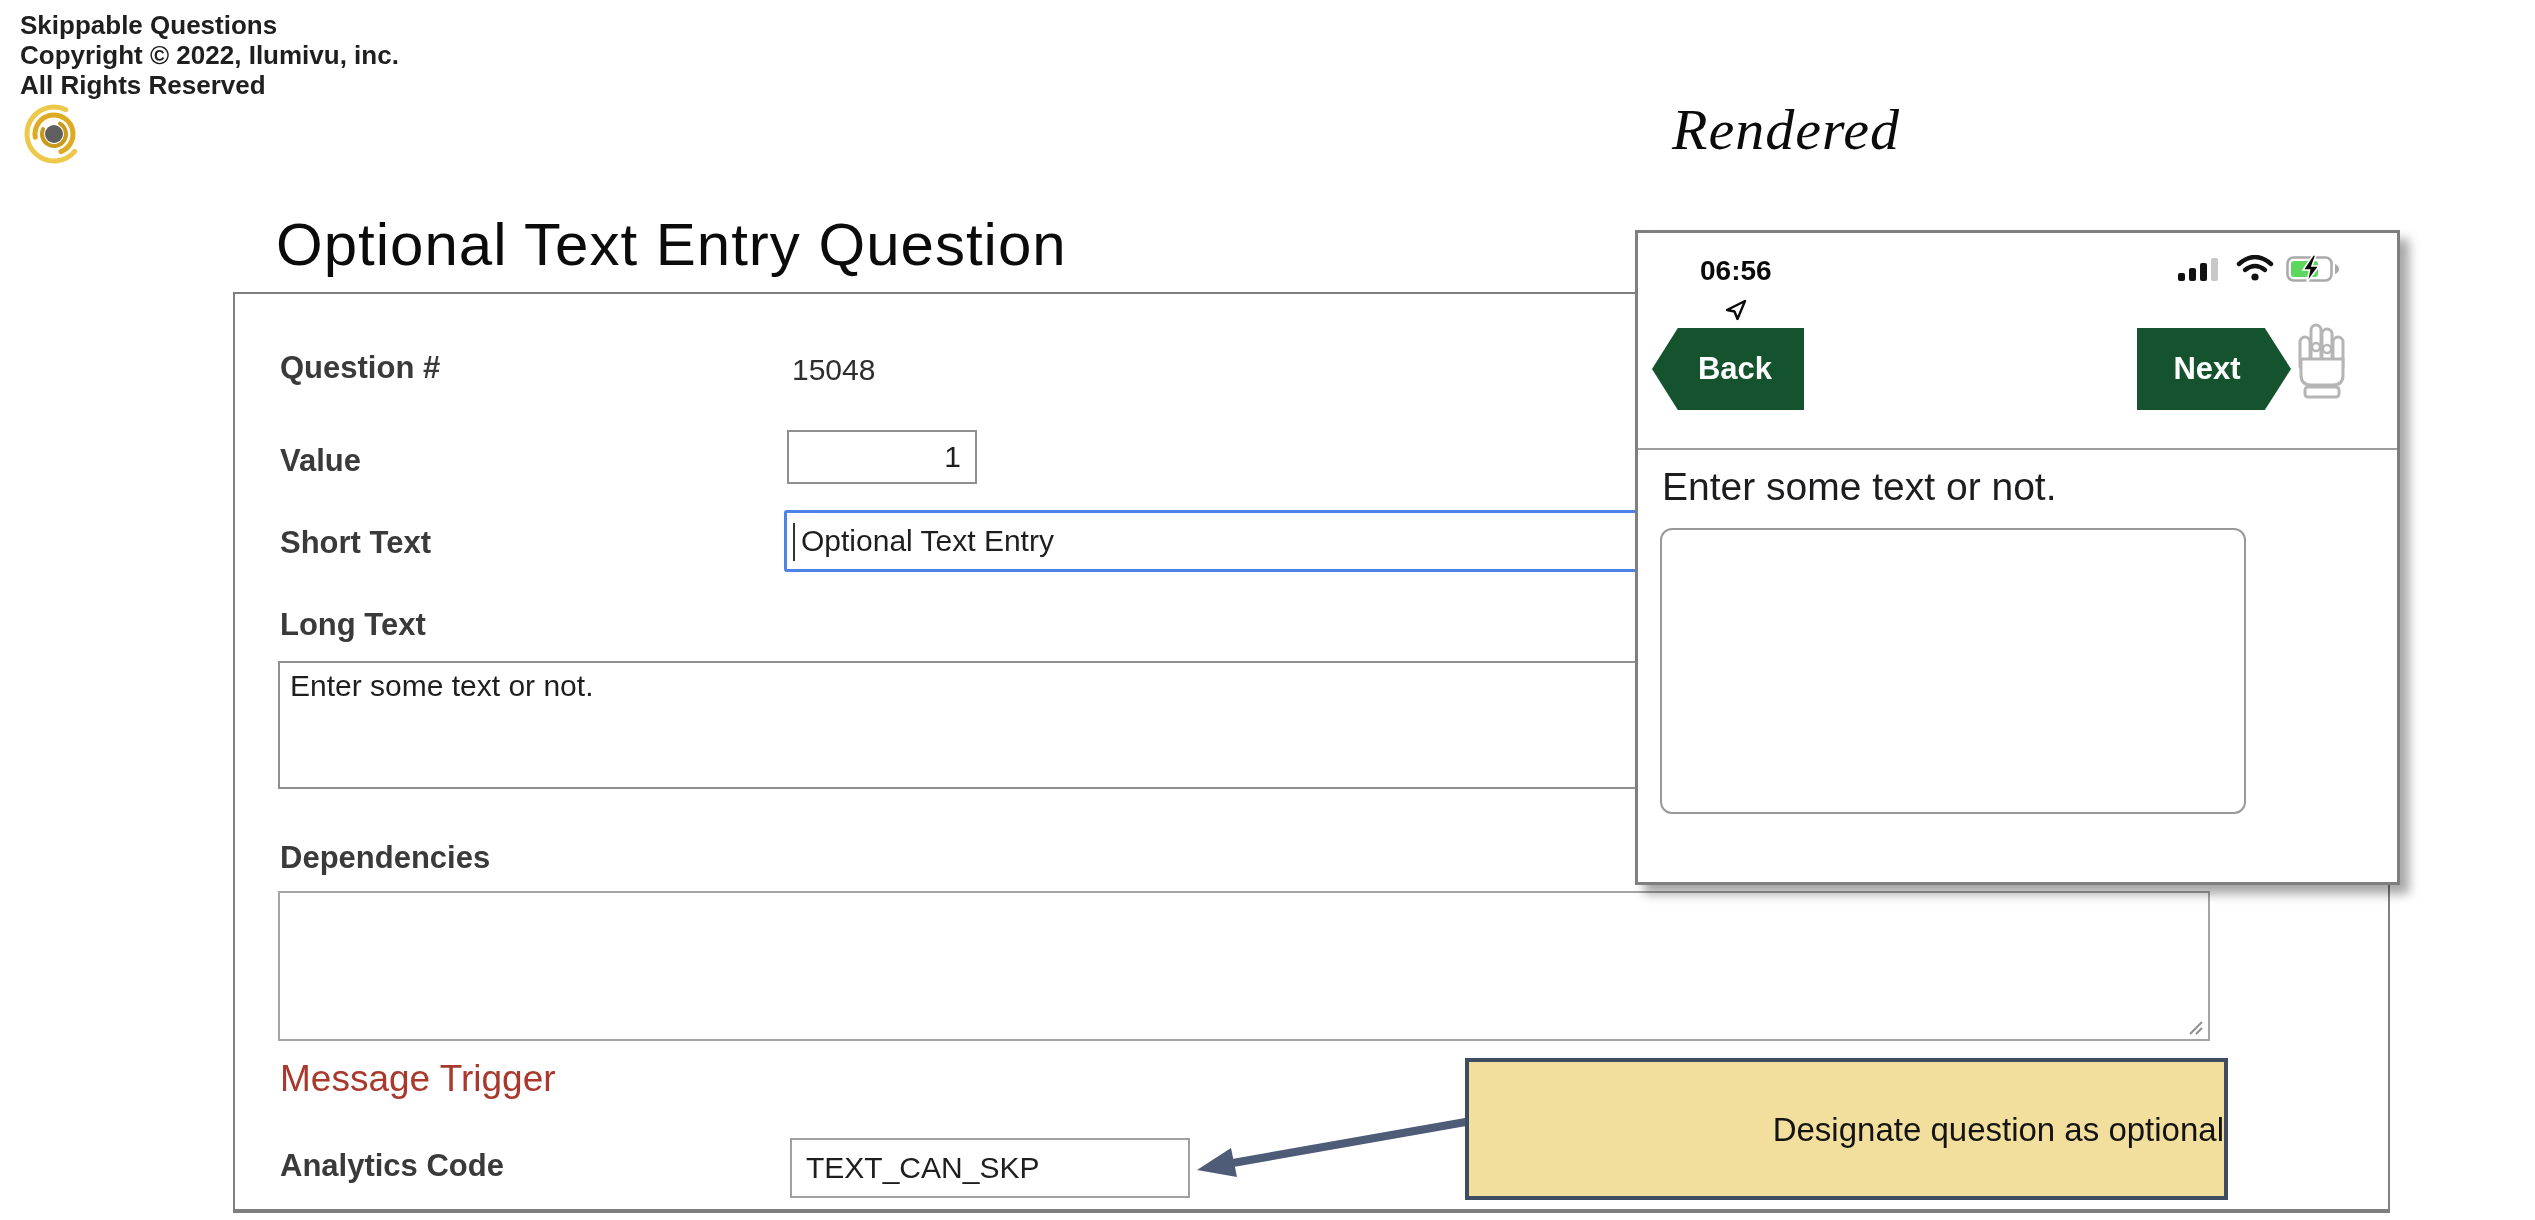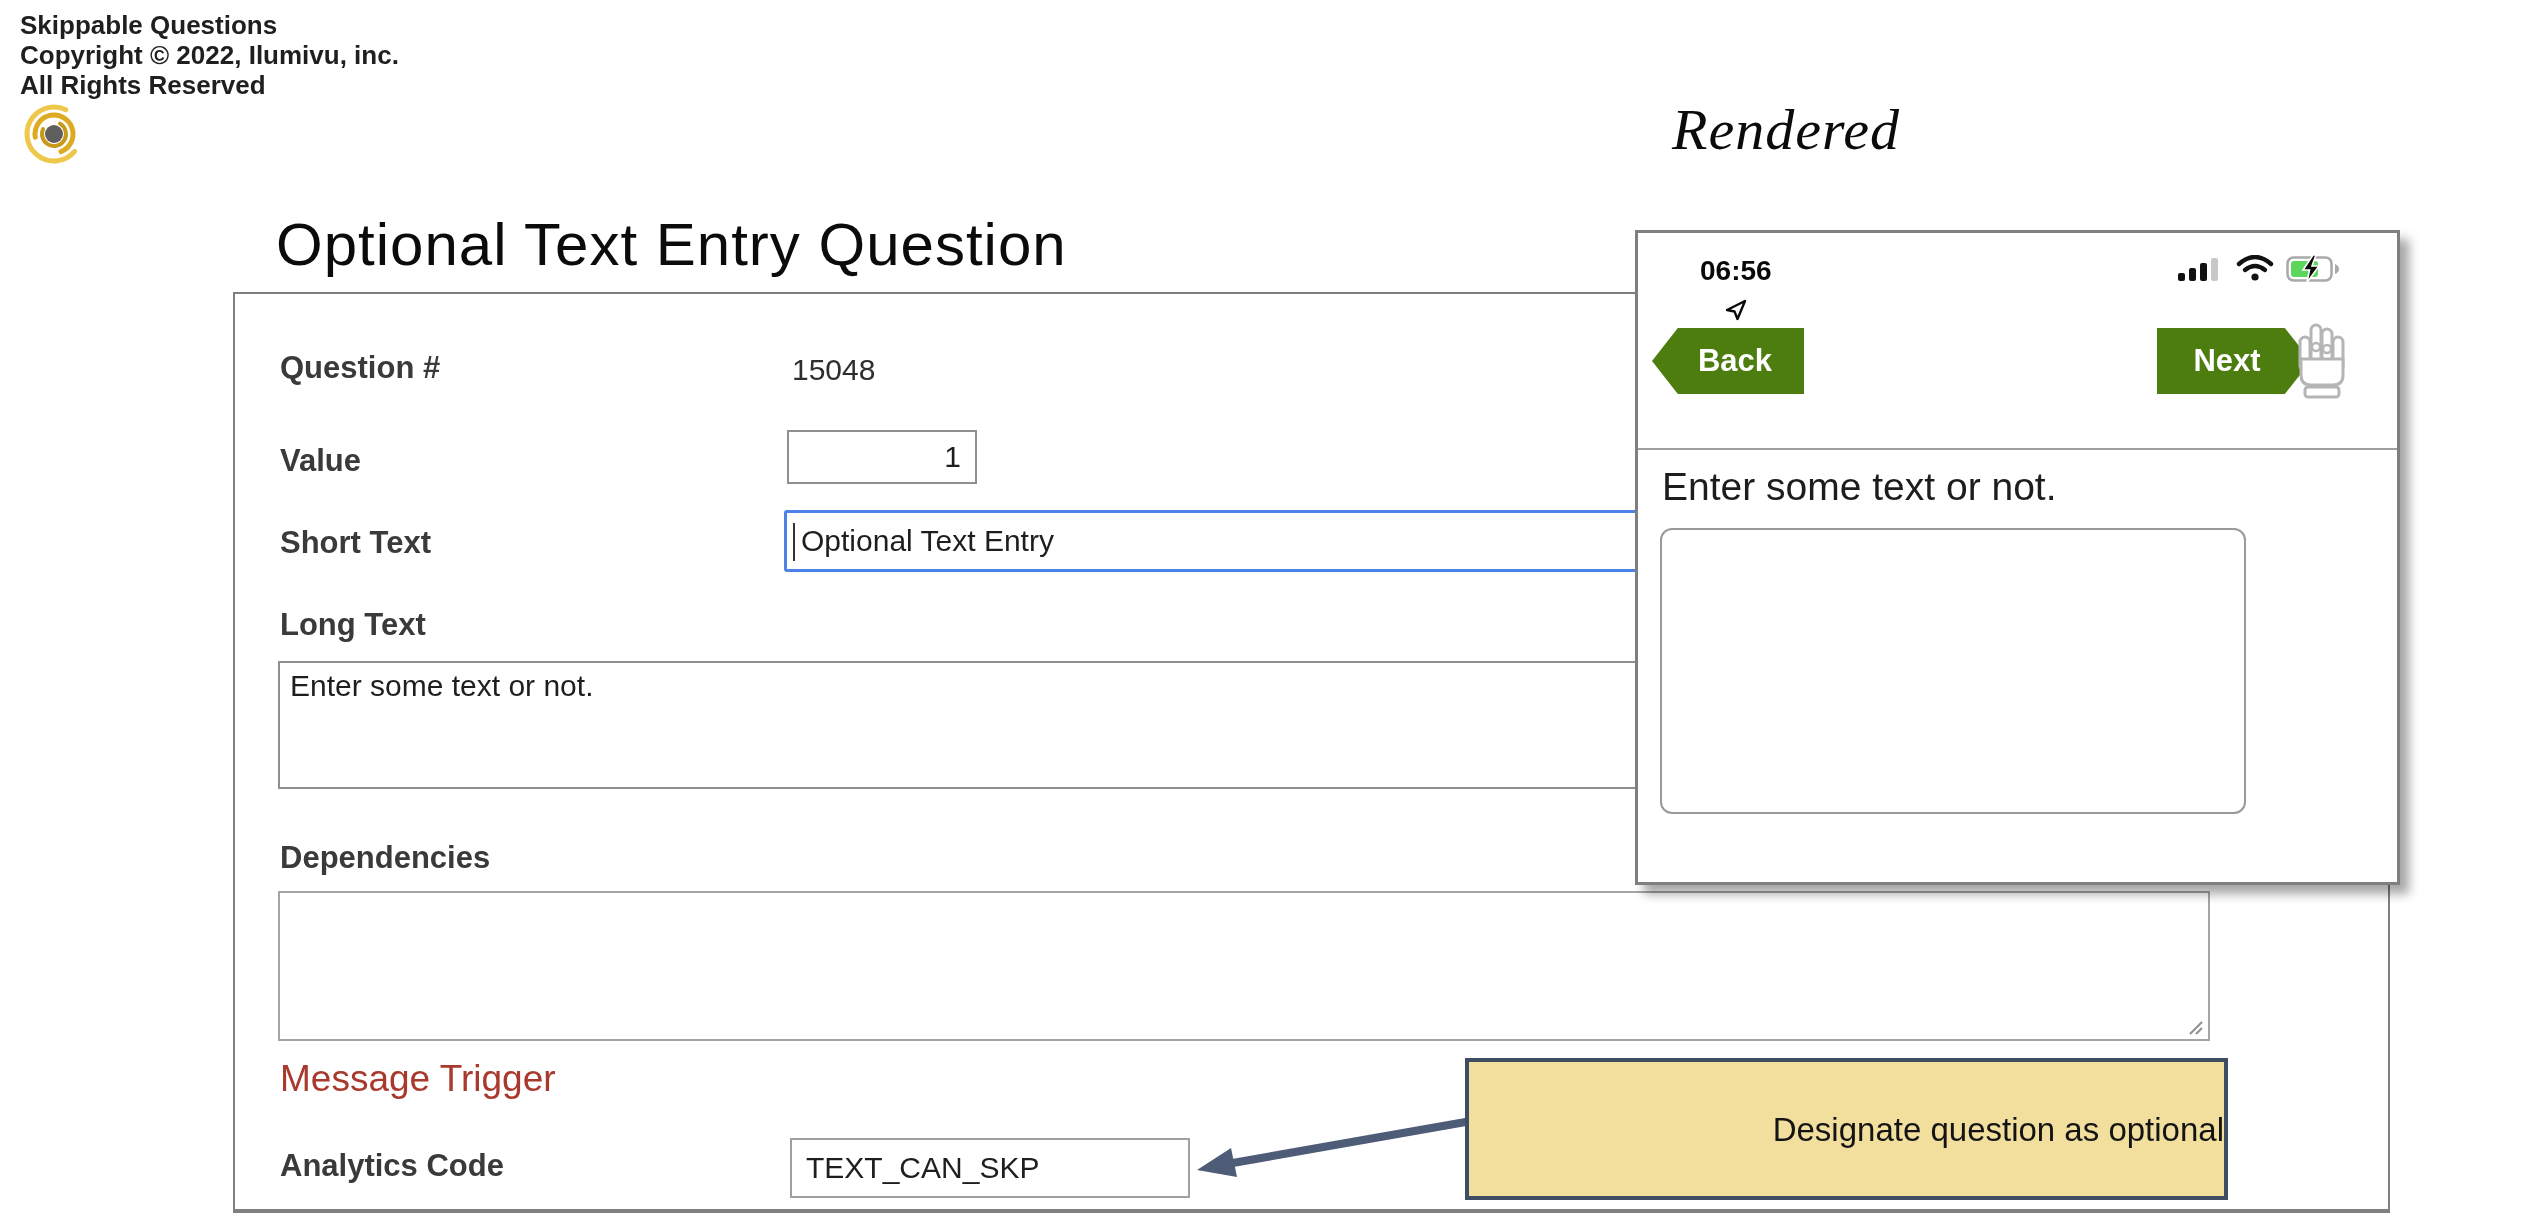--- a/index.html
+++ b/index.html
@@ -42,28 +42,28 @@
   .callout div{font-size:33px;color:#141414;line-height:47px;font-weight:400;text-align:right;}
   .callout-arrow{position:absolute;left:1185px;top:1098px;z-index:6;}
 
   
   .phone{position:absolute;left:1635px;top:230px;width:765px;height:655px;background:#fff;
          border:3px solid #7f7f7f;box-sizing:border-box;z-index:5;
          box-shadow:9px 9px 10px rgba(0,0,0,0.35);}
   .status-time{position:absolute;left:62px;top:22px;font-size:28px;font-weight:600;
                color:#0a0a0a;display:flex;align-items:center;gap:10px;flex-direction:column;}
   .status-icons{position:absolute;right:55px;top:22px;display:flex;align-items:center;gap:12px;}
-  .nav-btn{position:absolute;top:95px;height:66px;background:#4d7c0f;color:#fff;
+  .nav-btn{position:absolute;top:95px;height:82px;background:#14532d;color:#fff;
            font-size:31px;font-weight:700;display:flex;align-items:center;justify-content:center;
            border:none;font-family:"Liberation Sans", sans-serif;
            filter:drop-shadow(0 4px 3px rgba(0,0,0,0.35));cursor:pointer;}
   .back-btn{left:14px;width:152px;clip-path:polygon(17% 0,100% 0,100% 100%,17% 100%,0 50%);
             padding-left:20px;}
   .next-btn{left:499px;width:154px;clip-path:polygon(0 0,83% 0,100% 50%,83% 100%,0 100%);
-            padding-right:20px;margin-left:20px;}
+            padding-right:20px;}
   .hand{position:absolute;left:658px;top:88px;cursor:pointer;}
   .phone-divider{position:absolute;left:0;top:215px;width:100%;height:2px;background:#9e9e9e;}
   .phone-q{position:absolute;left:24px;top:232px;font-size:39px;color:#1d1d1f;}
   .phone-answer{position:absolute;left:22px;top:295px;width:586px;height:286px;
                 border:2px solid #999;border-radius:12px;box-sizing:border-box;resize:none;
                 font-family:"Liberation Sans", sans-serif;font-size:30px;padding:10px;outline:none;}
 </style>
 </head>
 <body>
 

